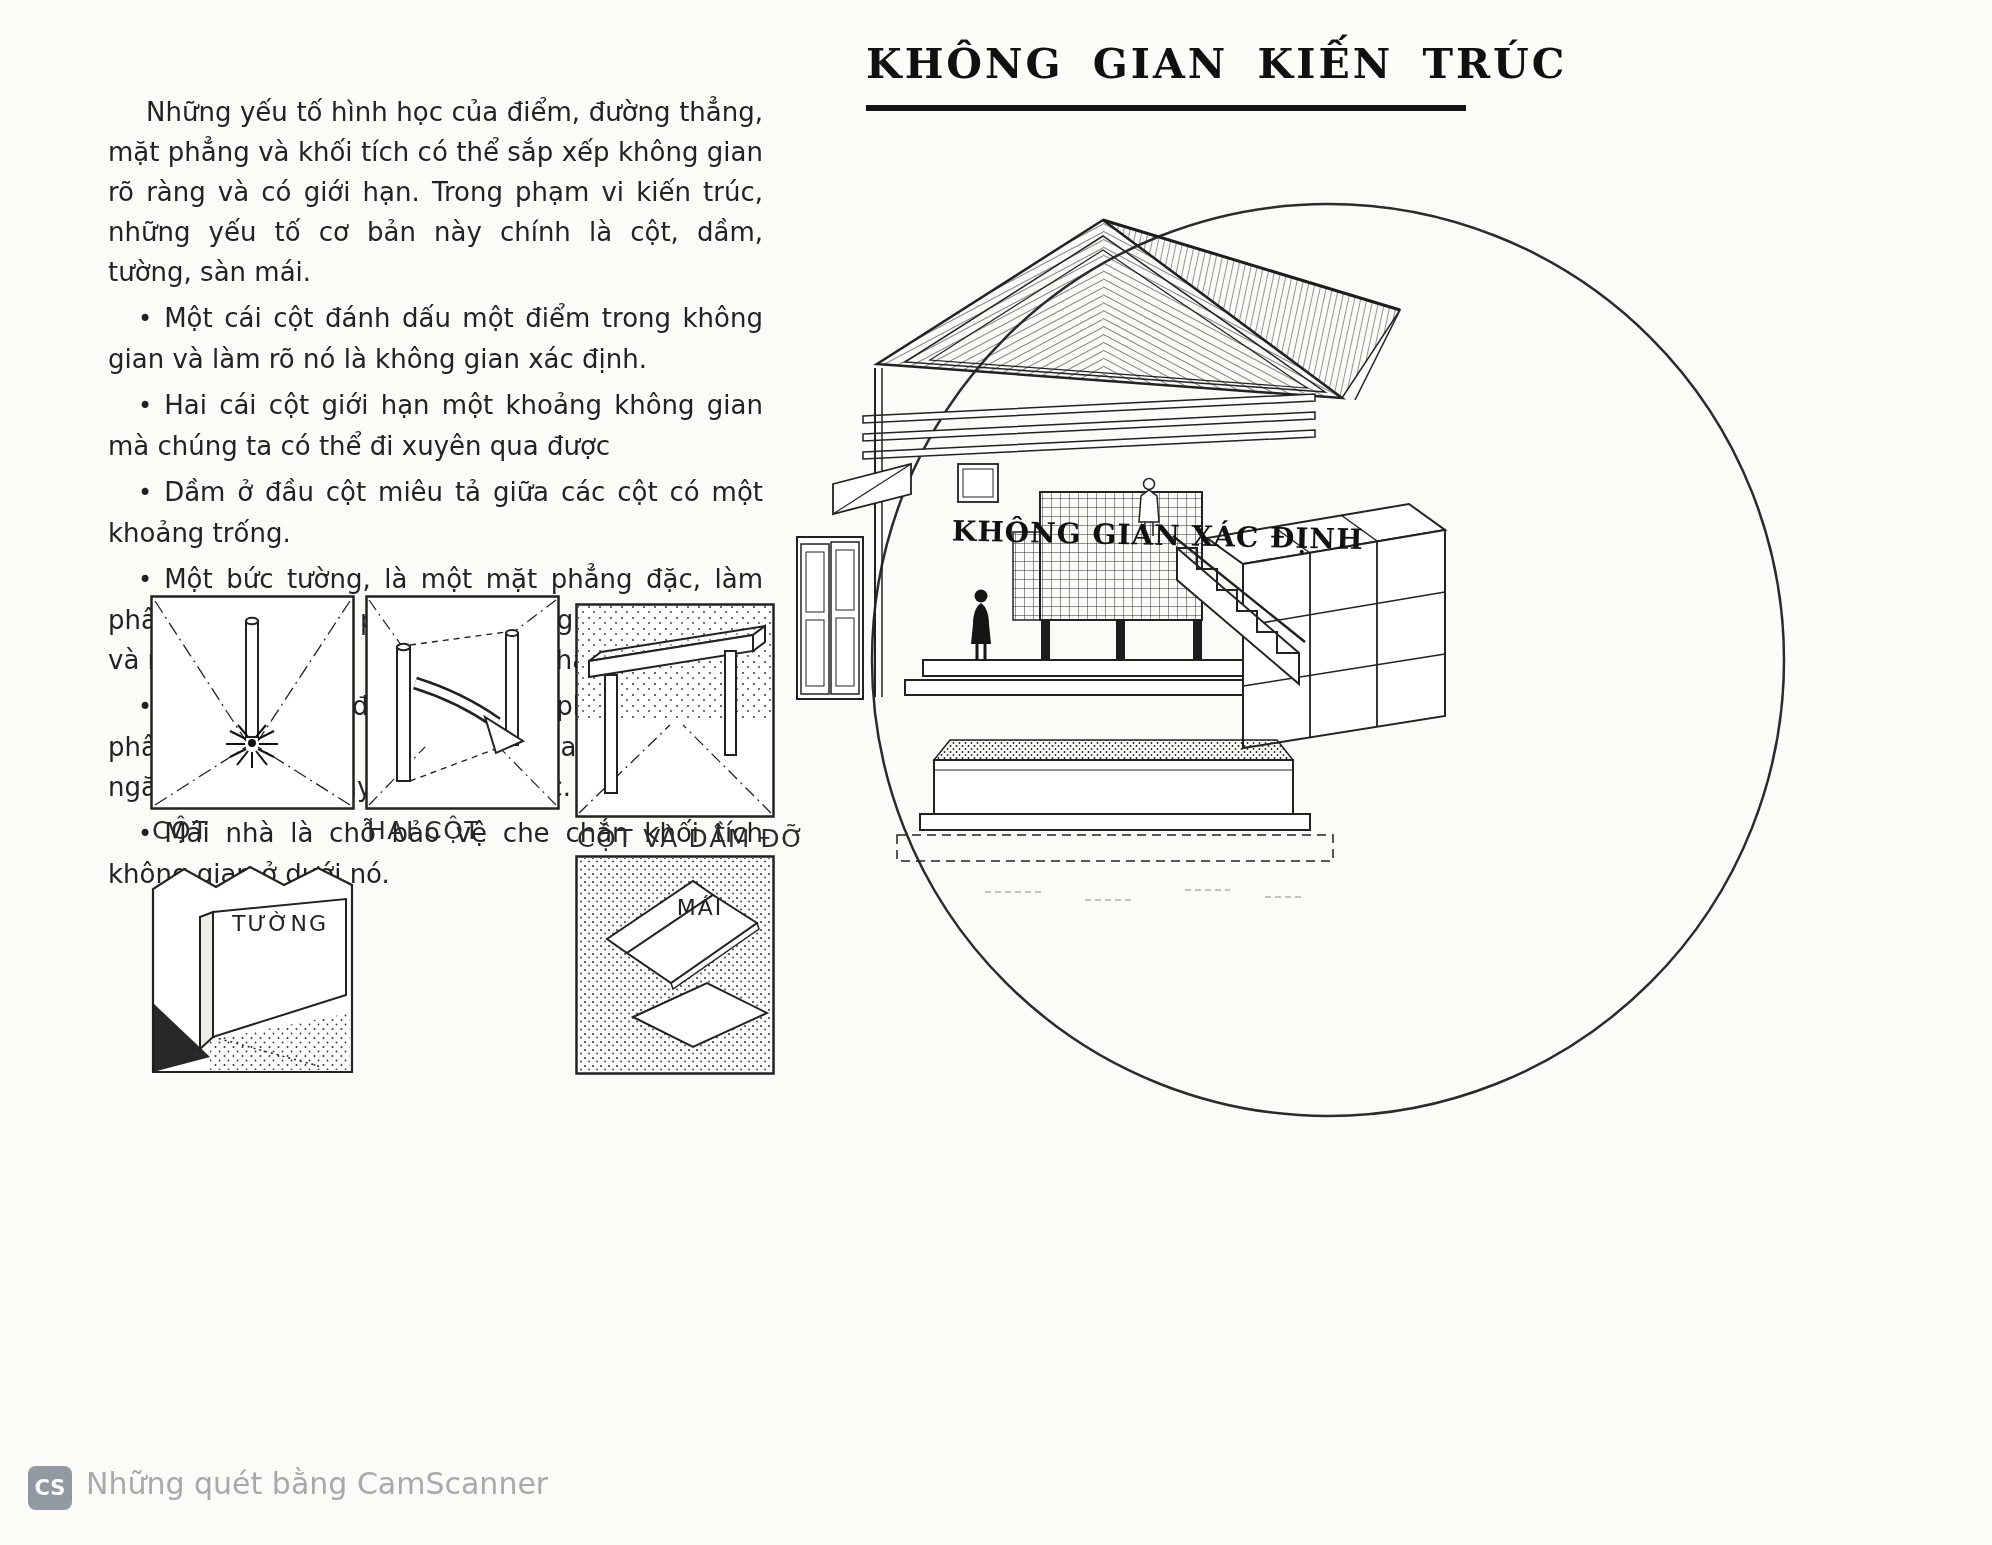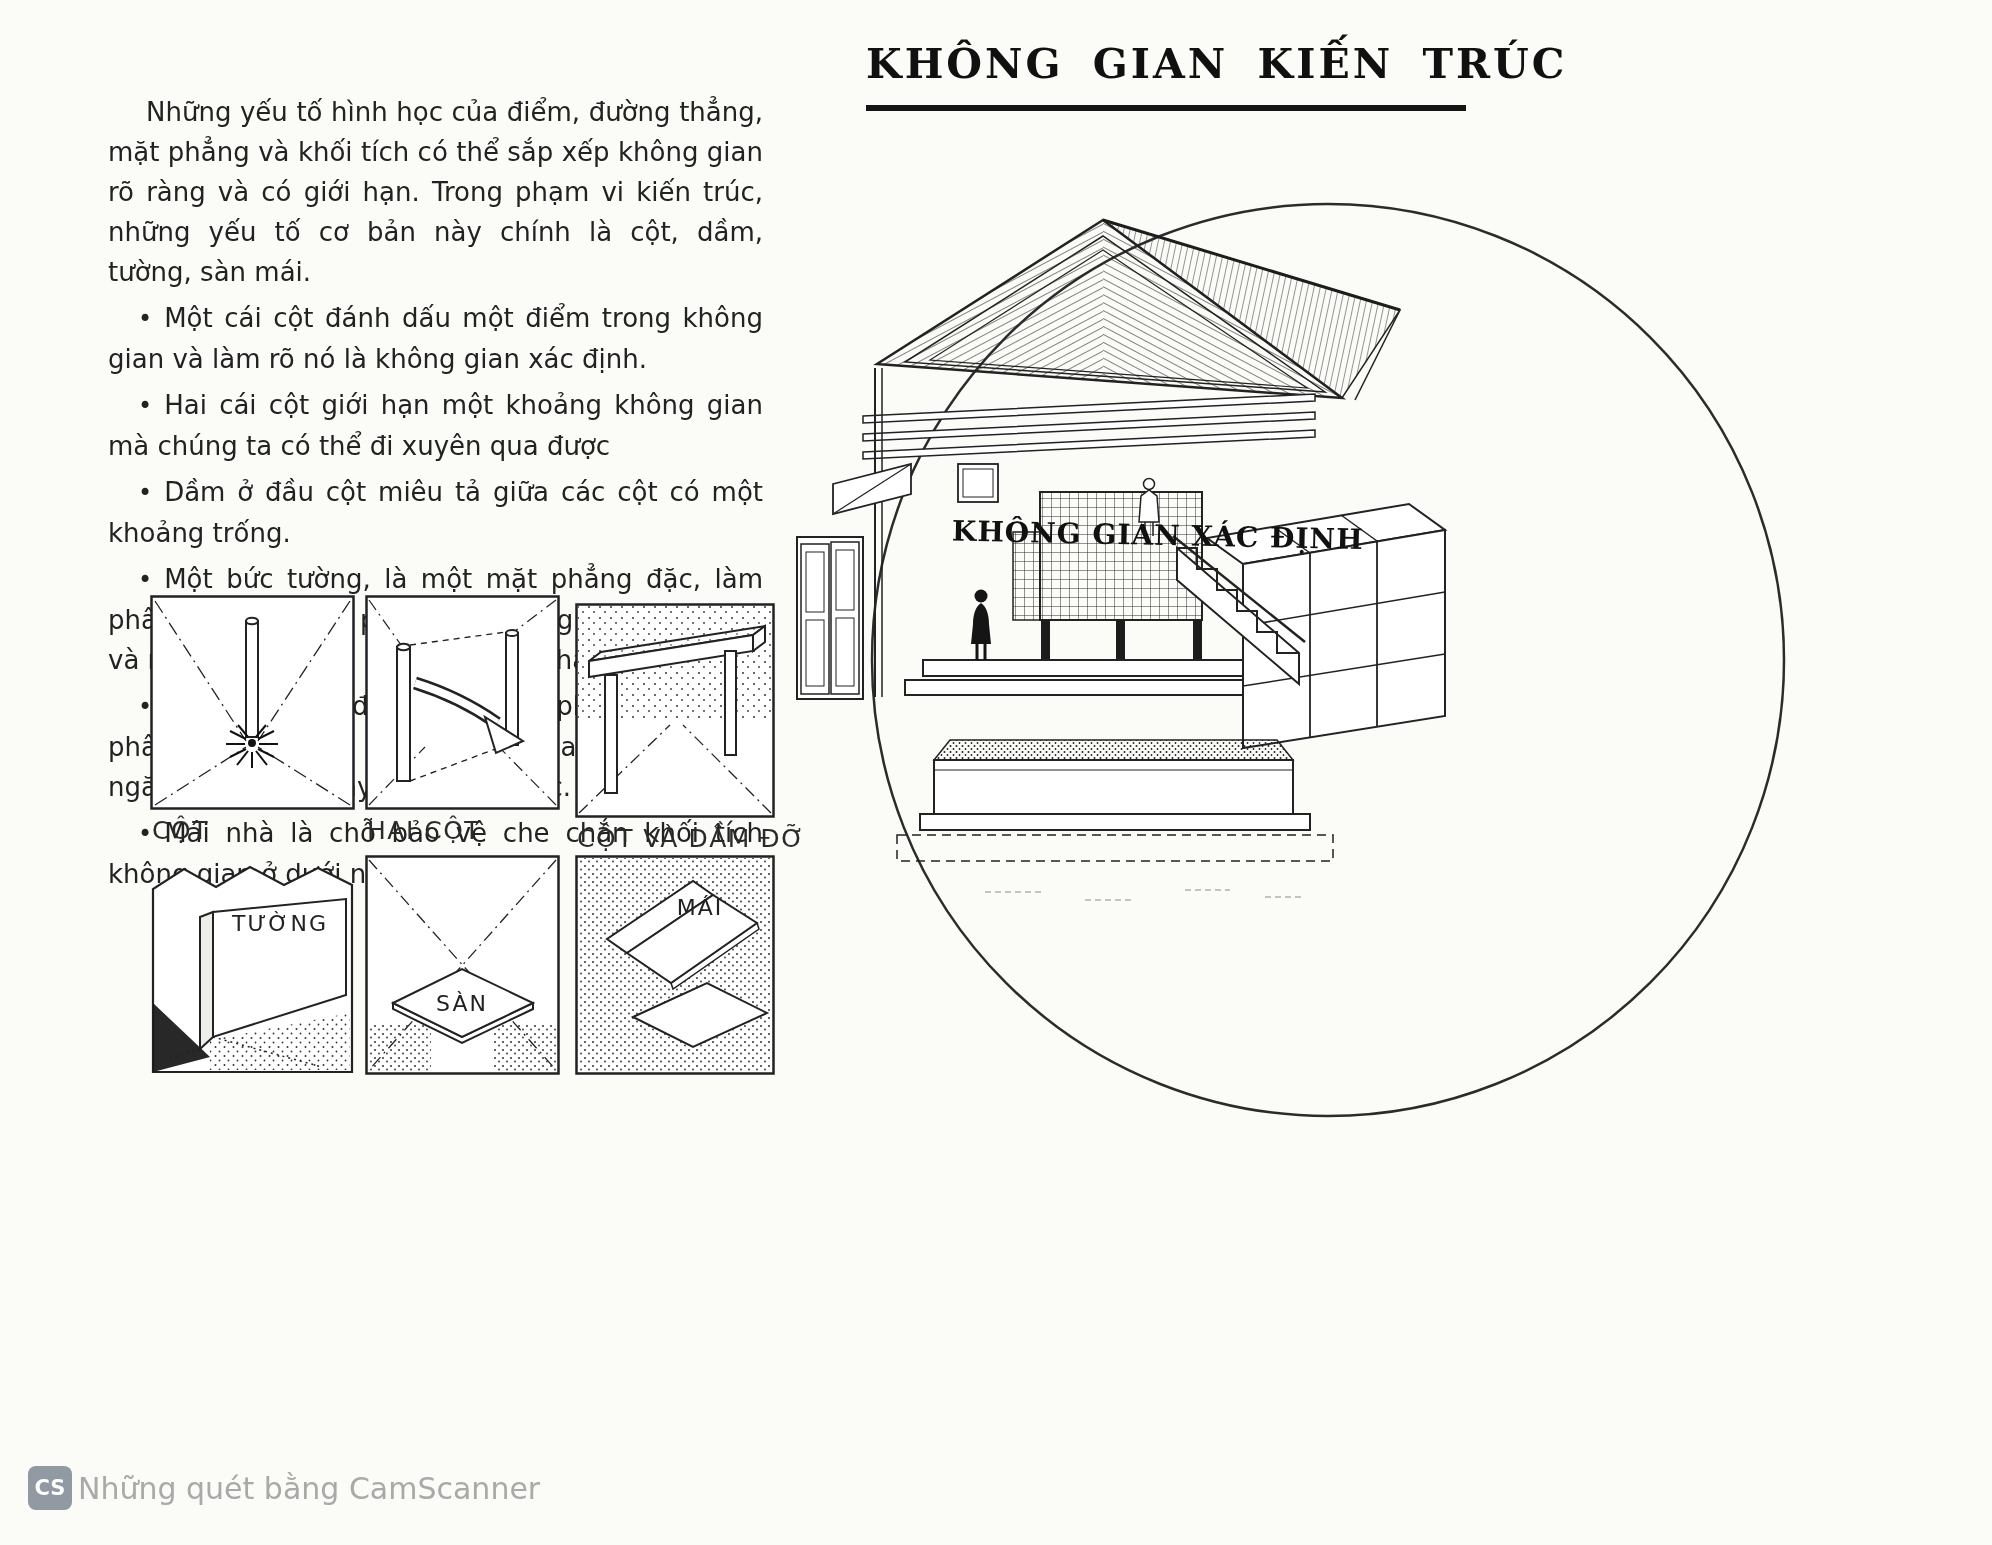--- a/index.html
+++ b/index.html
@@ -35,21 +35,21 @@
   .diagram{position:absolute;}
   .diagram-label-below{
     position:absolute;left:2px;top:221px;font-size:25px;letter-spacing:1.5px;
     color:#2a2a2a;white-space:nowrap;
   }
   .diagram-label-inside{
     position:absolute;font-size:22px;letter-spacing:2px;color:#222;
     text-align:center;white-space:nowrap;
   }
   
-  #footer{position:absolute;left:28px;top:1466px;display:flex;align-items:center;gap:6px;}
+  #footer{position:absolute;left:28px;top:1466px;display:flex;align-items:flex-start;gap:14px;}
   #cs-logo{
     width:44px;height:44px;background:#9199a2;border-radius:8px;color:#fff;
     font-weight:bold;font-size:21px;display:flex;align-items:center;justify-content:center;
   }
   #cs-text{font-size:30px;color:#a9a9a9;}
   svg line,svg path,svg polygon,svg rect,svg ellipse,svg polyline{vector-effect:none;}
 </style>
 </head>
 <body>
 
@@ -282,40 +282,20 @@
       <polygon points="60,185 200,158 200,215 60,215" fill="url(#d4dots)"></polygon>
       <polygon points="3,148 60,202 3,217" fill="#161616" opacity="0.92"></polygon>
       <polygon points="50,62 63,57 63,182 50,194" fill="#ededea" stroke="#222" stroke-width="2"></polygon>
       <polygon points="63,57 196,44 196,140 63,182" fill="#fff" stroke="#222" stroke-width="2"></polygon>
       <line x1="63" y1="182" x2="172" y2="212" stroke="#222" stroke-width="1.5" stroke-dasharray="2 4"></line>
       <line x1="50" y1="194" x2="18" y2="204" stroke="#222" stroke-width="1.5" stroke-dasharray="2 4"></line>
     </svg>
     <div class="diagram-label-inside" style="left:70px;top:56px;width:120px;">TƯỜNG</div>
   </div>
 
-  <div class="diagram" style="left:365px;top:855px;width:195px;height:220px;">
-    <svg width="195" height="220" viewBox="0 0 195 220">
-      <defs>
-        <pattern id="d5dots" width="8" height="8" patternUnits="userSpaceOnUse">
-          <circle cx="2" cy="3" r="1" fill="#333"></circle>
-          <circle cx="6" cy="6.5" r="0.9" fill="#333"></circle>
-        </pattern>
-      </defs>
-      <rect x="1.5" y="1.5" width="192" height="217" fill="#fff" stroke="#222" stroke-width="2.5"></rect>
-      <g stroke="#222" stroke-width="1.3" stroke-dasharray="12 5 2 5">
-        <line x1="4" y1="5" x2="191" y2="215"></line>
-        <line x1="191" y1="5" x2="4" y2="215"></line>
-      </g>
-      <rect x="4" y="168" width="62" height="48" fill="url(#d5dots)"></rect>
-      <rect x="128" y="168" width="63" height="48" fill="url(#d5dots)"></rect>
-      <polygon points="28,148 97,182 168,148 168,154 97,188 28,154" fill="#fff" stroke="#222" stroke-width="2"></polygon>
-      <polygon points="28,148 97,114 168,148 97,182" fill="#fff" stroke="#222" stroke-width="2"></polygon>
-    </svg>
-    <div class="diagram-label-inside" style="left:57px;top:136px;width:80px;">SÀN</div>
-  </div>
 
   <div class="diagram" style="left:575px;top:855px;width:165px;height:220px;">
     <svg width="200" height="220" viewBox="0 0 200 220">
       <defs>
         <pattern id="d6dots" width="8" height="8" patternUnits="userSpaceOnUse">
           <circle cx="2" cy="3" r="1" fill="#333"></circle>
           <circle cx="6" cy="6.5" r="0.9" fill="#333"></circle>
         </pattern>
       </defs>
       <rect x="1.5" y="1.5" width="197" height="217" fill="#fff" stroke="#222" stroke-width="2.5"></rect>

